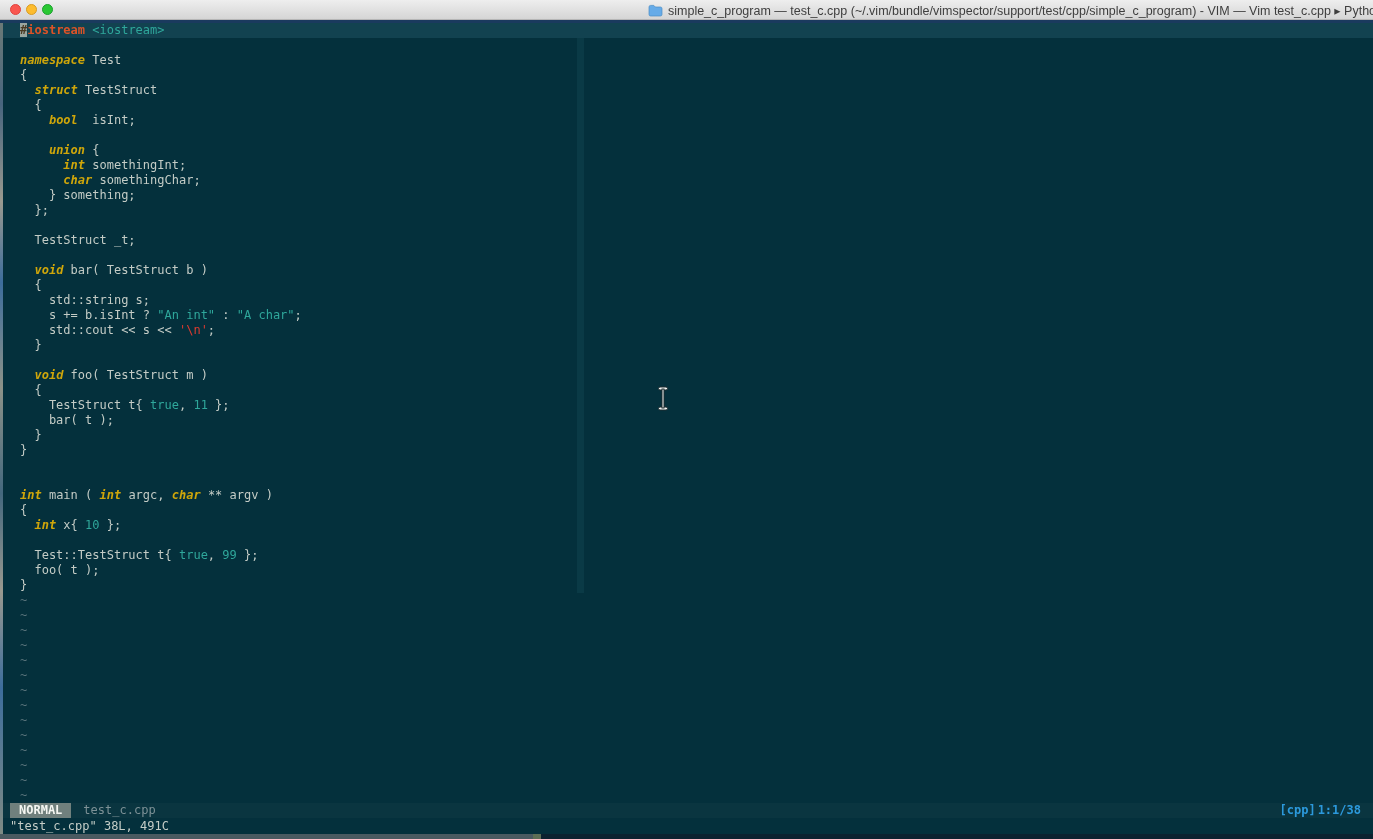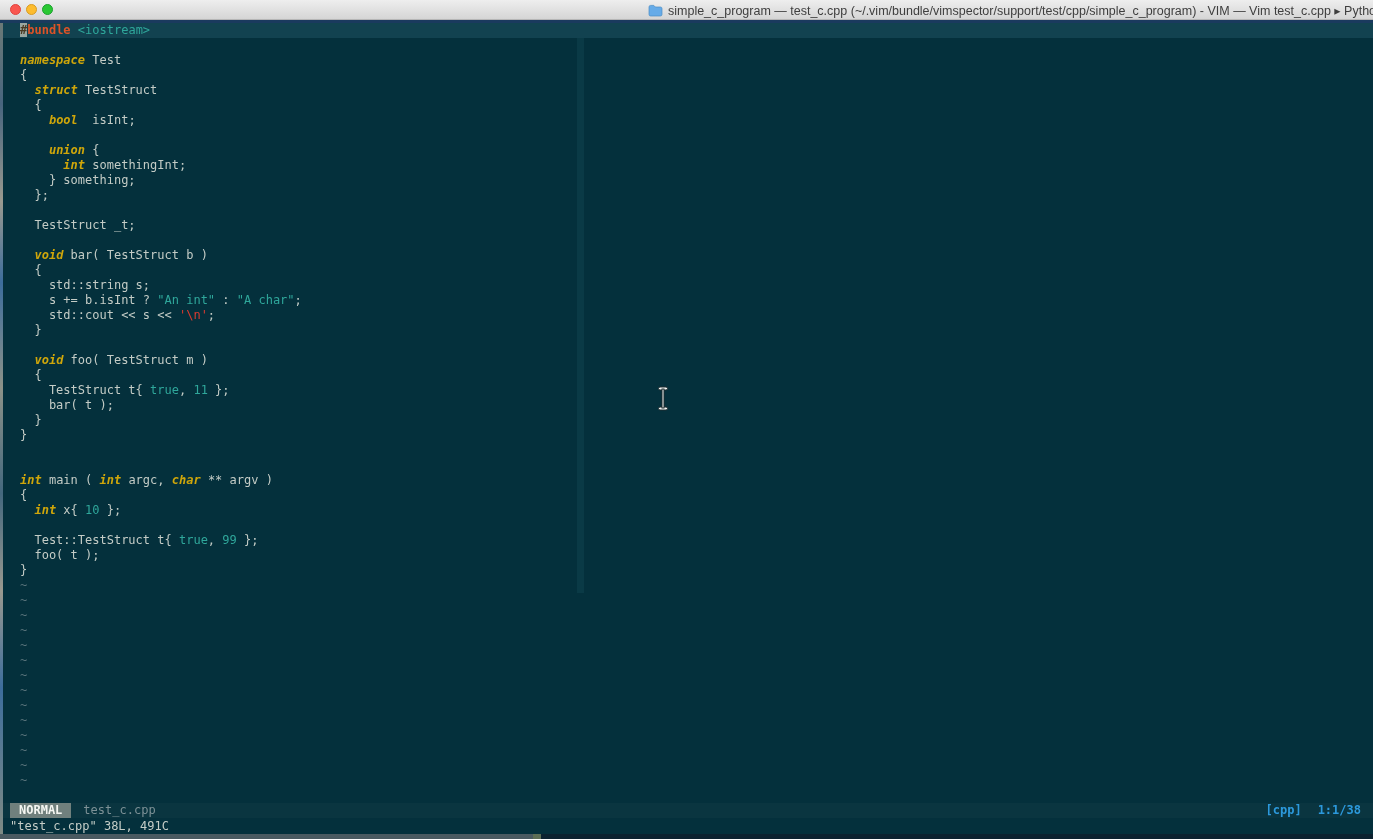--- a/index.html
+++ b/index.html
@@ -32,21 +32,21 @@
   #bg-window-edge{position:absolute;left:0;top:23px;width:3px;height:811px;z-index:4;
     background:linear-gradient(180deg,#6b7a77 0%,#48657e 10%,#9a998f 22%,#3d6d9c 32%,#8d9288 45%,#44687e 58%,#9a998f 70%,#3d6d9c 82%,#7e8a84 100%);}
   
   #mouse-cursor{position:absolute;left:656px;top:386px;z-index:9;}
   
   #statusline{position:absolute;left:0;top:803px;width:1373px;height:15px;background:#0a3540;
     display:flex;align-items:center;font-size:12px;line-height:15px;text-align:center;}
   #mode-badge{margin-left:10px;padding:0 9px;background:var(--modebadge_bg);color:var(--modebadge_fg);
     font-weight:bold;height:15px;}
   #status-filename{margin-left:12px;color:var(--filename_fg);}
-  #status-right{margin-left:auto;margin-right:12px;color:var(--statusblue);font-weight:bold;display:flex;gap:16px;}
+  #status-right{margin-left:auto;margin-right:12px;color:var(--statusblue);font-weight:bold;display:flex;gap:2px;}
   
   #cmdline{position:absolute;left:0;top:818px;width:1373px;height:16px;background:var(--bg);
     color:#c5cdc7;font-size:12px;line-height:16px;padding-left:10px;box-sizing:border-box;white-space:pre;}
   
   #bottom-border{position:absolute;left:0;top:834px;width:1373px;height:5px;background:#0c2230;}
   #bottom-border .grey{position:absolute;left:0;top:0;width:533px;height:5px;background:#4a5a61;}
   #bottom-border .green{position:absolute;left:533px;top:0;width:8px;height:5px;background:#5d6e55;}
 </style>
 </head>
 <body>
@@ -64,30 +64,31 @@
         </svg>
       </span>
       <span id="window-title">simple_c_program — test_c.cpp (~/.vim/bundle/vimspector/support/test/cpp/simple_c_program) - VIM — Vim test_c.cpp ▸ Python</span>
     </div>
   </div>
   <div id="navy-strip"></div>
 
   <div id="editor">
     <div id="colorcolumn"></div>
     <div id="code-lines">
-        <div class="code-line cursorline"><span class="tok-cur">#</span><span class="tok-p">bundle</span><span class="tok-n"> </span><span class="tok-c">&lt;iostream&gt;</span></div>
+        <div class="code-line cursorline"><span class="tok-cur">#</span><span class="tok-p">iostream</span><span class="tok-n"> </span><span class="tok-c">&lt;iostream&gt;</span></div>
         <div class="code-line"></div>
         <div class="code-line"><span class="tok-k">namespace</span><span class="tok-n"> Test</span></div>
         <div class="code-line"><span class="tok-n">{</span></div>
         <div class="code-line"><span class="tok-n">  </span><span class="tok-k">struct</span><span class="tok-n"> TestStruct</span></div>
         <div class="code-line"><span class="tok-n">  {</span></div>
         <div class="code-line"><span class="tok-n">    </span><span class="tok-k">bool</span><span class="tok-n">  isInt;</span></div>
         <div class="code-line"></div>
         <div class="code-line"><span class="tok-n">    </span><span class="tok-k">union</span><span class="tok-n"> {</span></div>
         <div class="code-line"><span class="tok-n">      </span><span class="tok-k">int</span><span class="tok-n"> somethingInt;</span></div>
+        <div class="code-line"><span class="tok-n">      </span><span class="tok-k">char</span><span class="tok-n"> somethingChar;</span></div>
         <div class="code-line"><span class="tok-n">    } something;</span></div>
         <div class="code-line"><span class="tok-n">  };</span></div>
         <div class="code-line"></div>
         <div class="code-line"><span class="tok-n">  TestStruct _t;</span></div>
         <div class="code-line"></div>
         <div class="code-line"><span class="tok-n">  </span><span class="tok-k">void</span><span class="tok-n"> bar( TestStruct b )</span></div>
         <div class="code-line"><span class="tok-n">  {</span></div>
         <div class="code-line"><span class="tok-n">    std::string s;</span></div>
         <div class="code-line"><span class="tok-n">    s += b.isInt ? </span><span class="tok-c">"An int"</span><span class="tok-n"> : </span><span class="tok-c">"A char"</span><span class="tok-n">;</span></div>
         <div class="code-line"><span class="tok-n">    std::cout &lt;&lt; s &lt;&lt; </span><span class="tok-r">'\n'</span><span class="tok-n">;</span></div>

